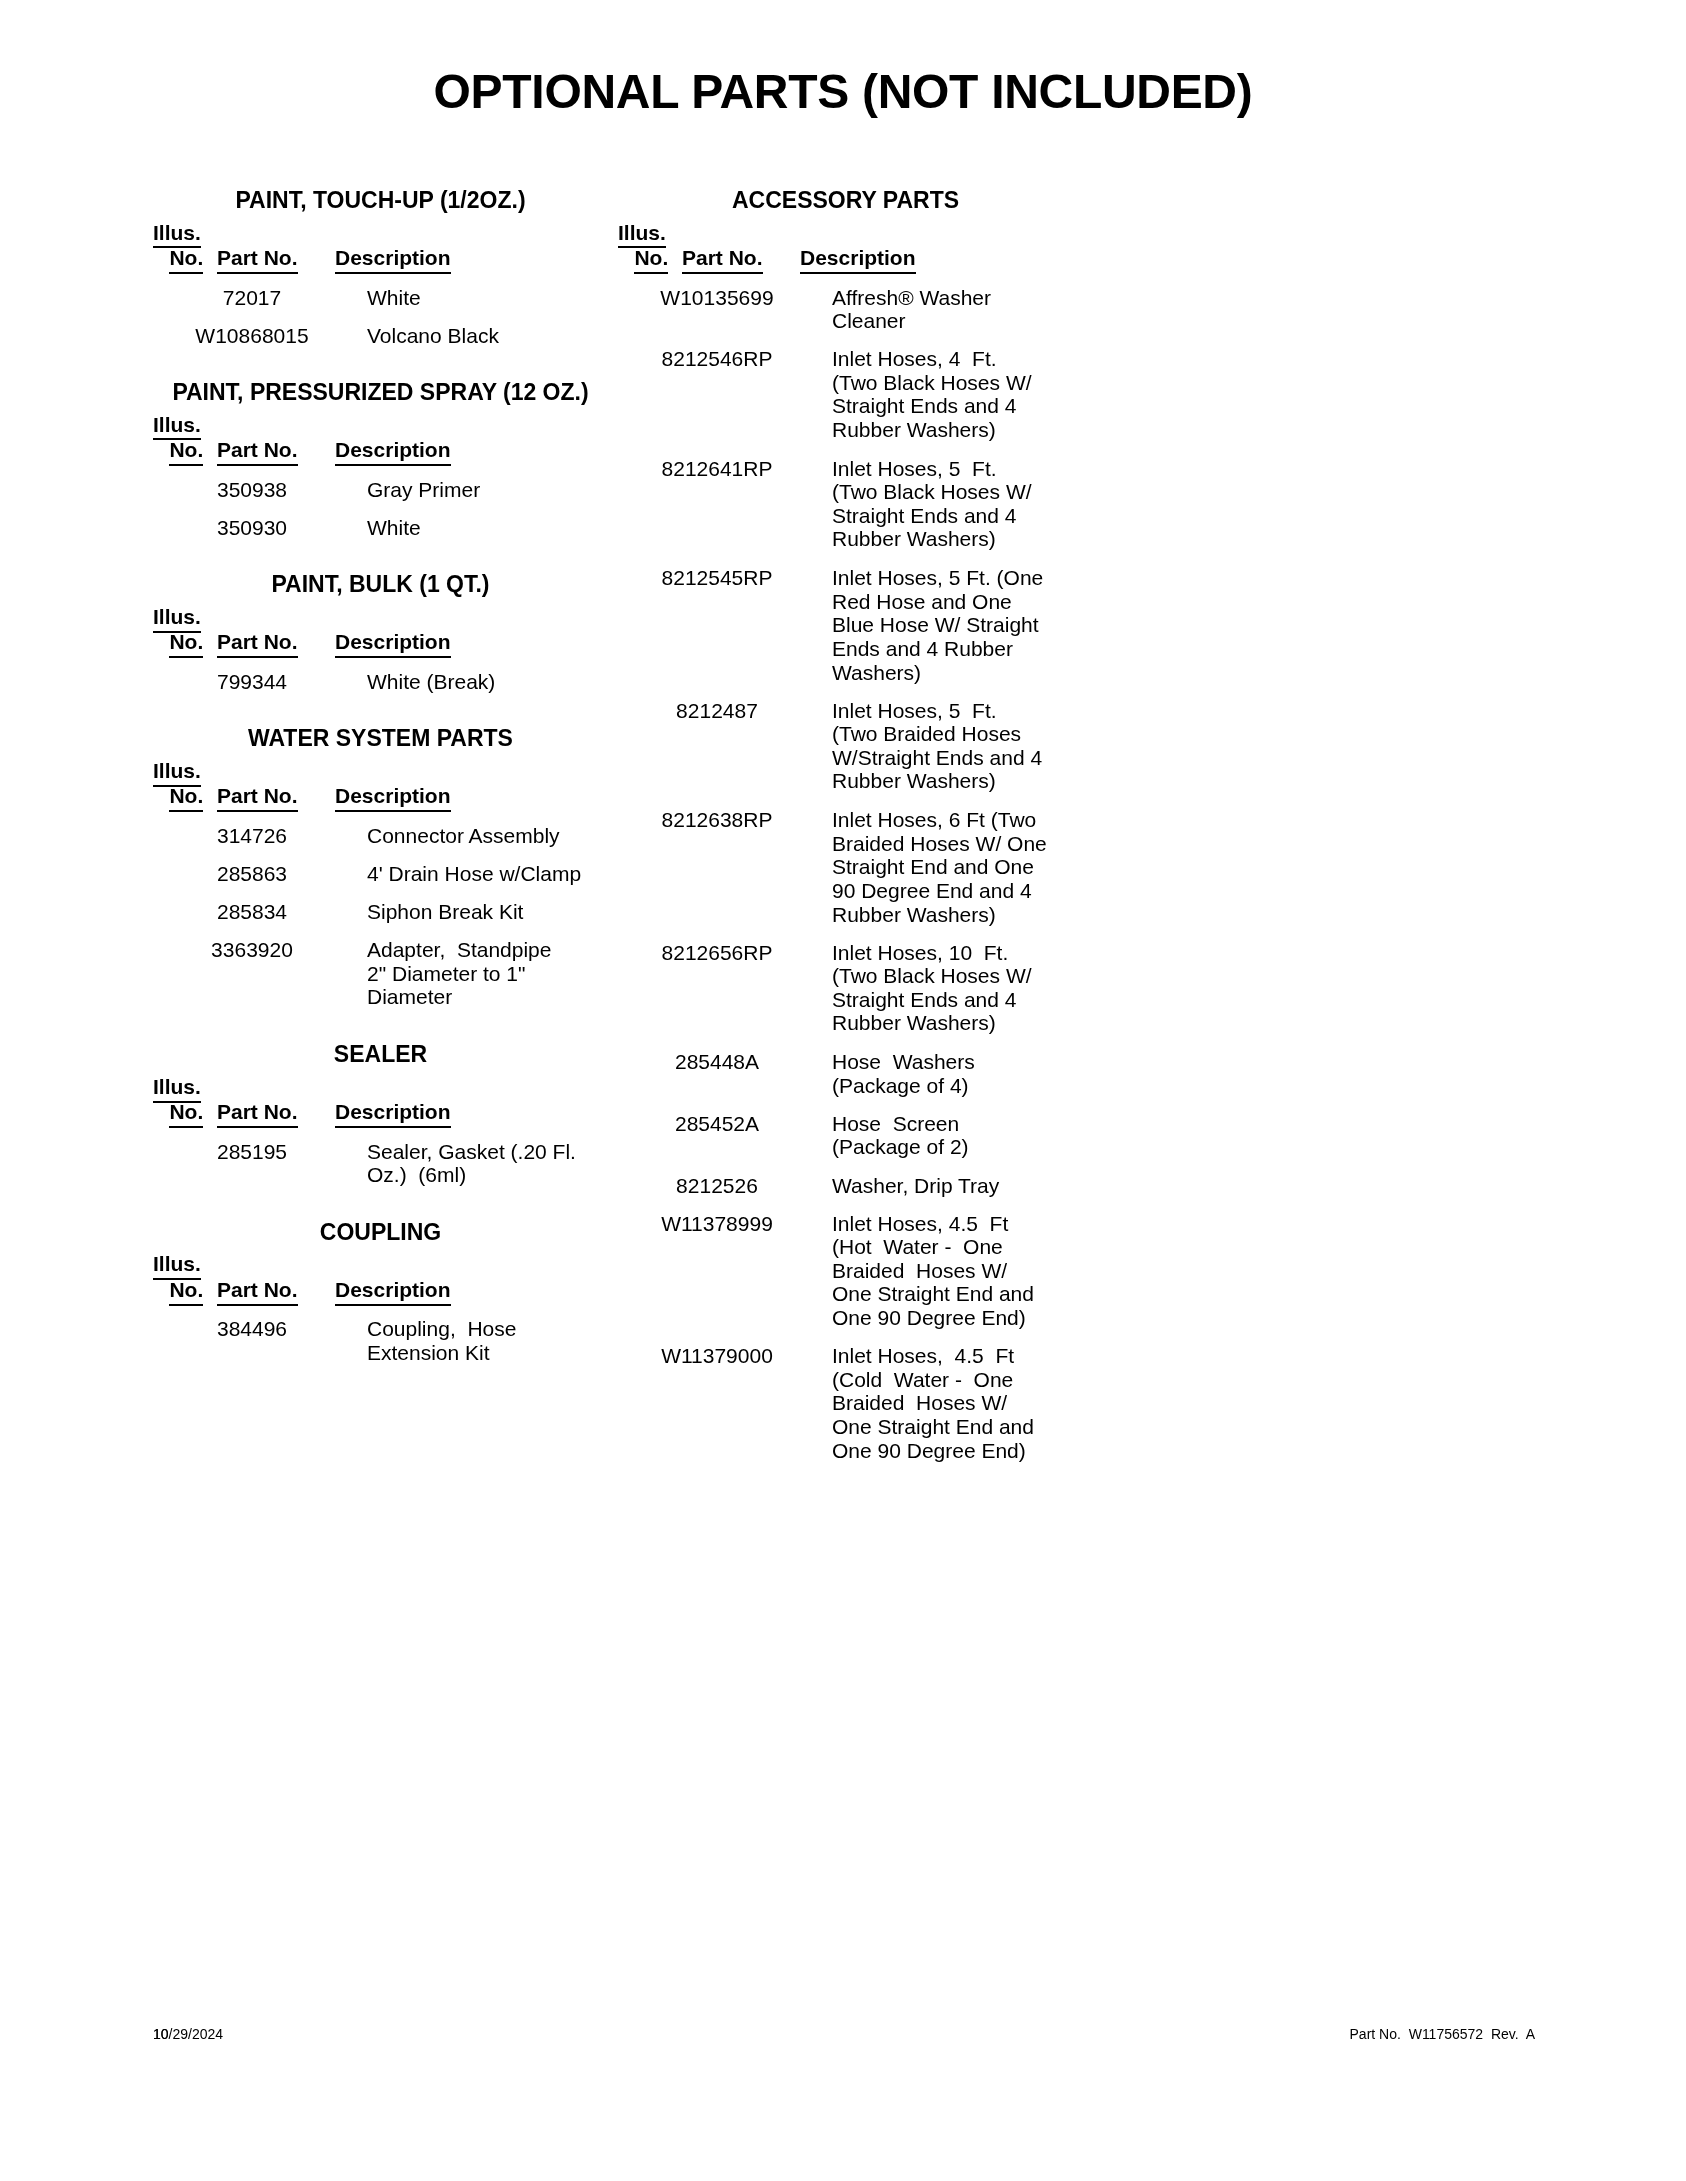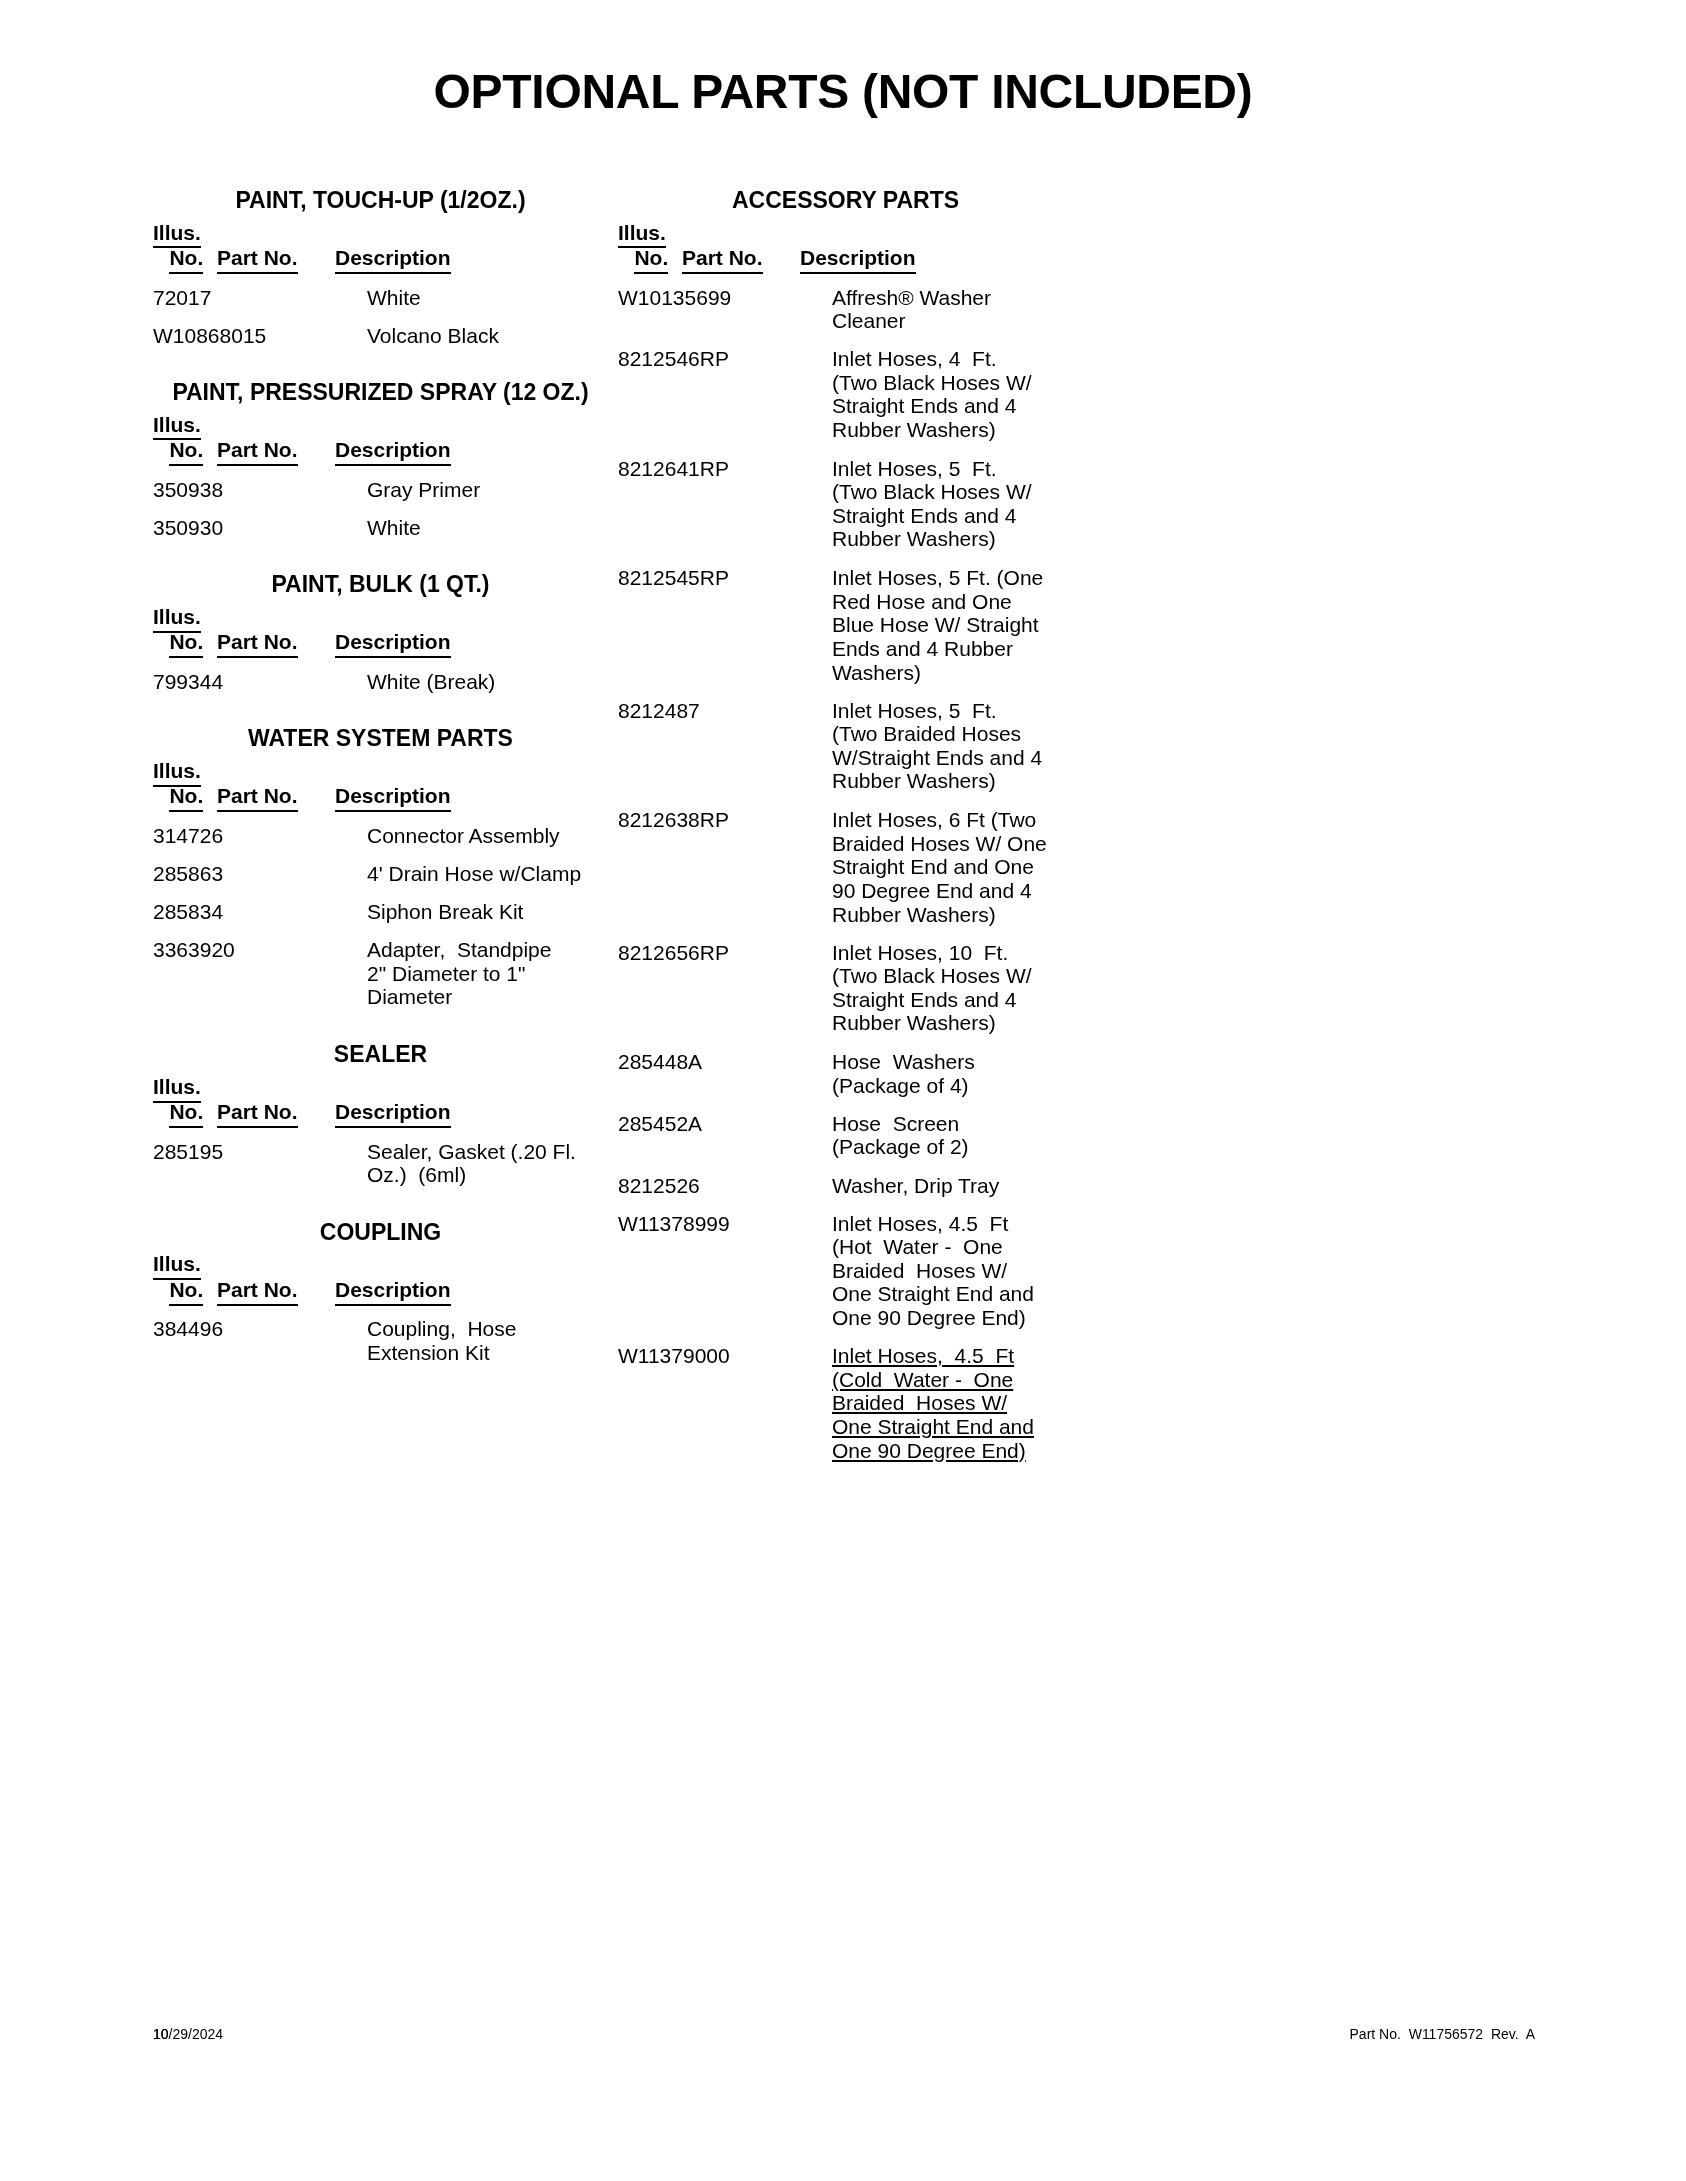--- a/index.html
+++ b/index.html
@@ -80,21 +80,21 @@
   .row {
     position: relative;
     margin-bottom: 14.5px;
     min-height: 23.6px;
   }
   .cell-part {
     position: absolute;
     left: 0;
     top: 0;
     width: 198px;
-    text-align: left;
+    text-align: center;
     font-size: 21px;
     line-height: 23.6px;
     white-space: nowrap;
   }
   .cell-desc {
     margin-left: 214px;
     font-size: 21px;
     line-height: 23.6px;
     width: 245px;
   }
@@ -356,21 +356,21 @@
           <div class="row" style="min-height: 118px;">
             <div class="cell-part">W11378999</div>
             <div class="cell-desc">
               <span class="ln">Inlet Hoses, 4.5  Ft</span>
               <span class="ln">(Hot  Water -  One</span>
               <span class="ln">Braided  Hoses W/</span>
               <span class="ln">One Straight End and</span>
               <span class="ln">One 90 Degree End)</span>
             </div>
           </div>
-          <div class="row" style="min-height: 118px; text-decoration: underline;">
+          <div class="row" style="min-height: 118px;">
             <div class="cell-part">W11379000</div>
             <div class="cell-desc">
               <span class="ln">Inlet Hoses,  4.5  Ft</span>
               <span class="ln">(Cold  Water -  One</span>
               <span class="ln">Braided  Hoses W/</span>
               <span class="ln">One Straight End and</span>
               <span class="ln">One 90 Degree End)</span>
             </div>
           </div>
         </div>

